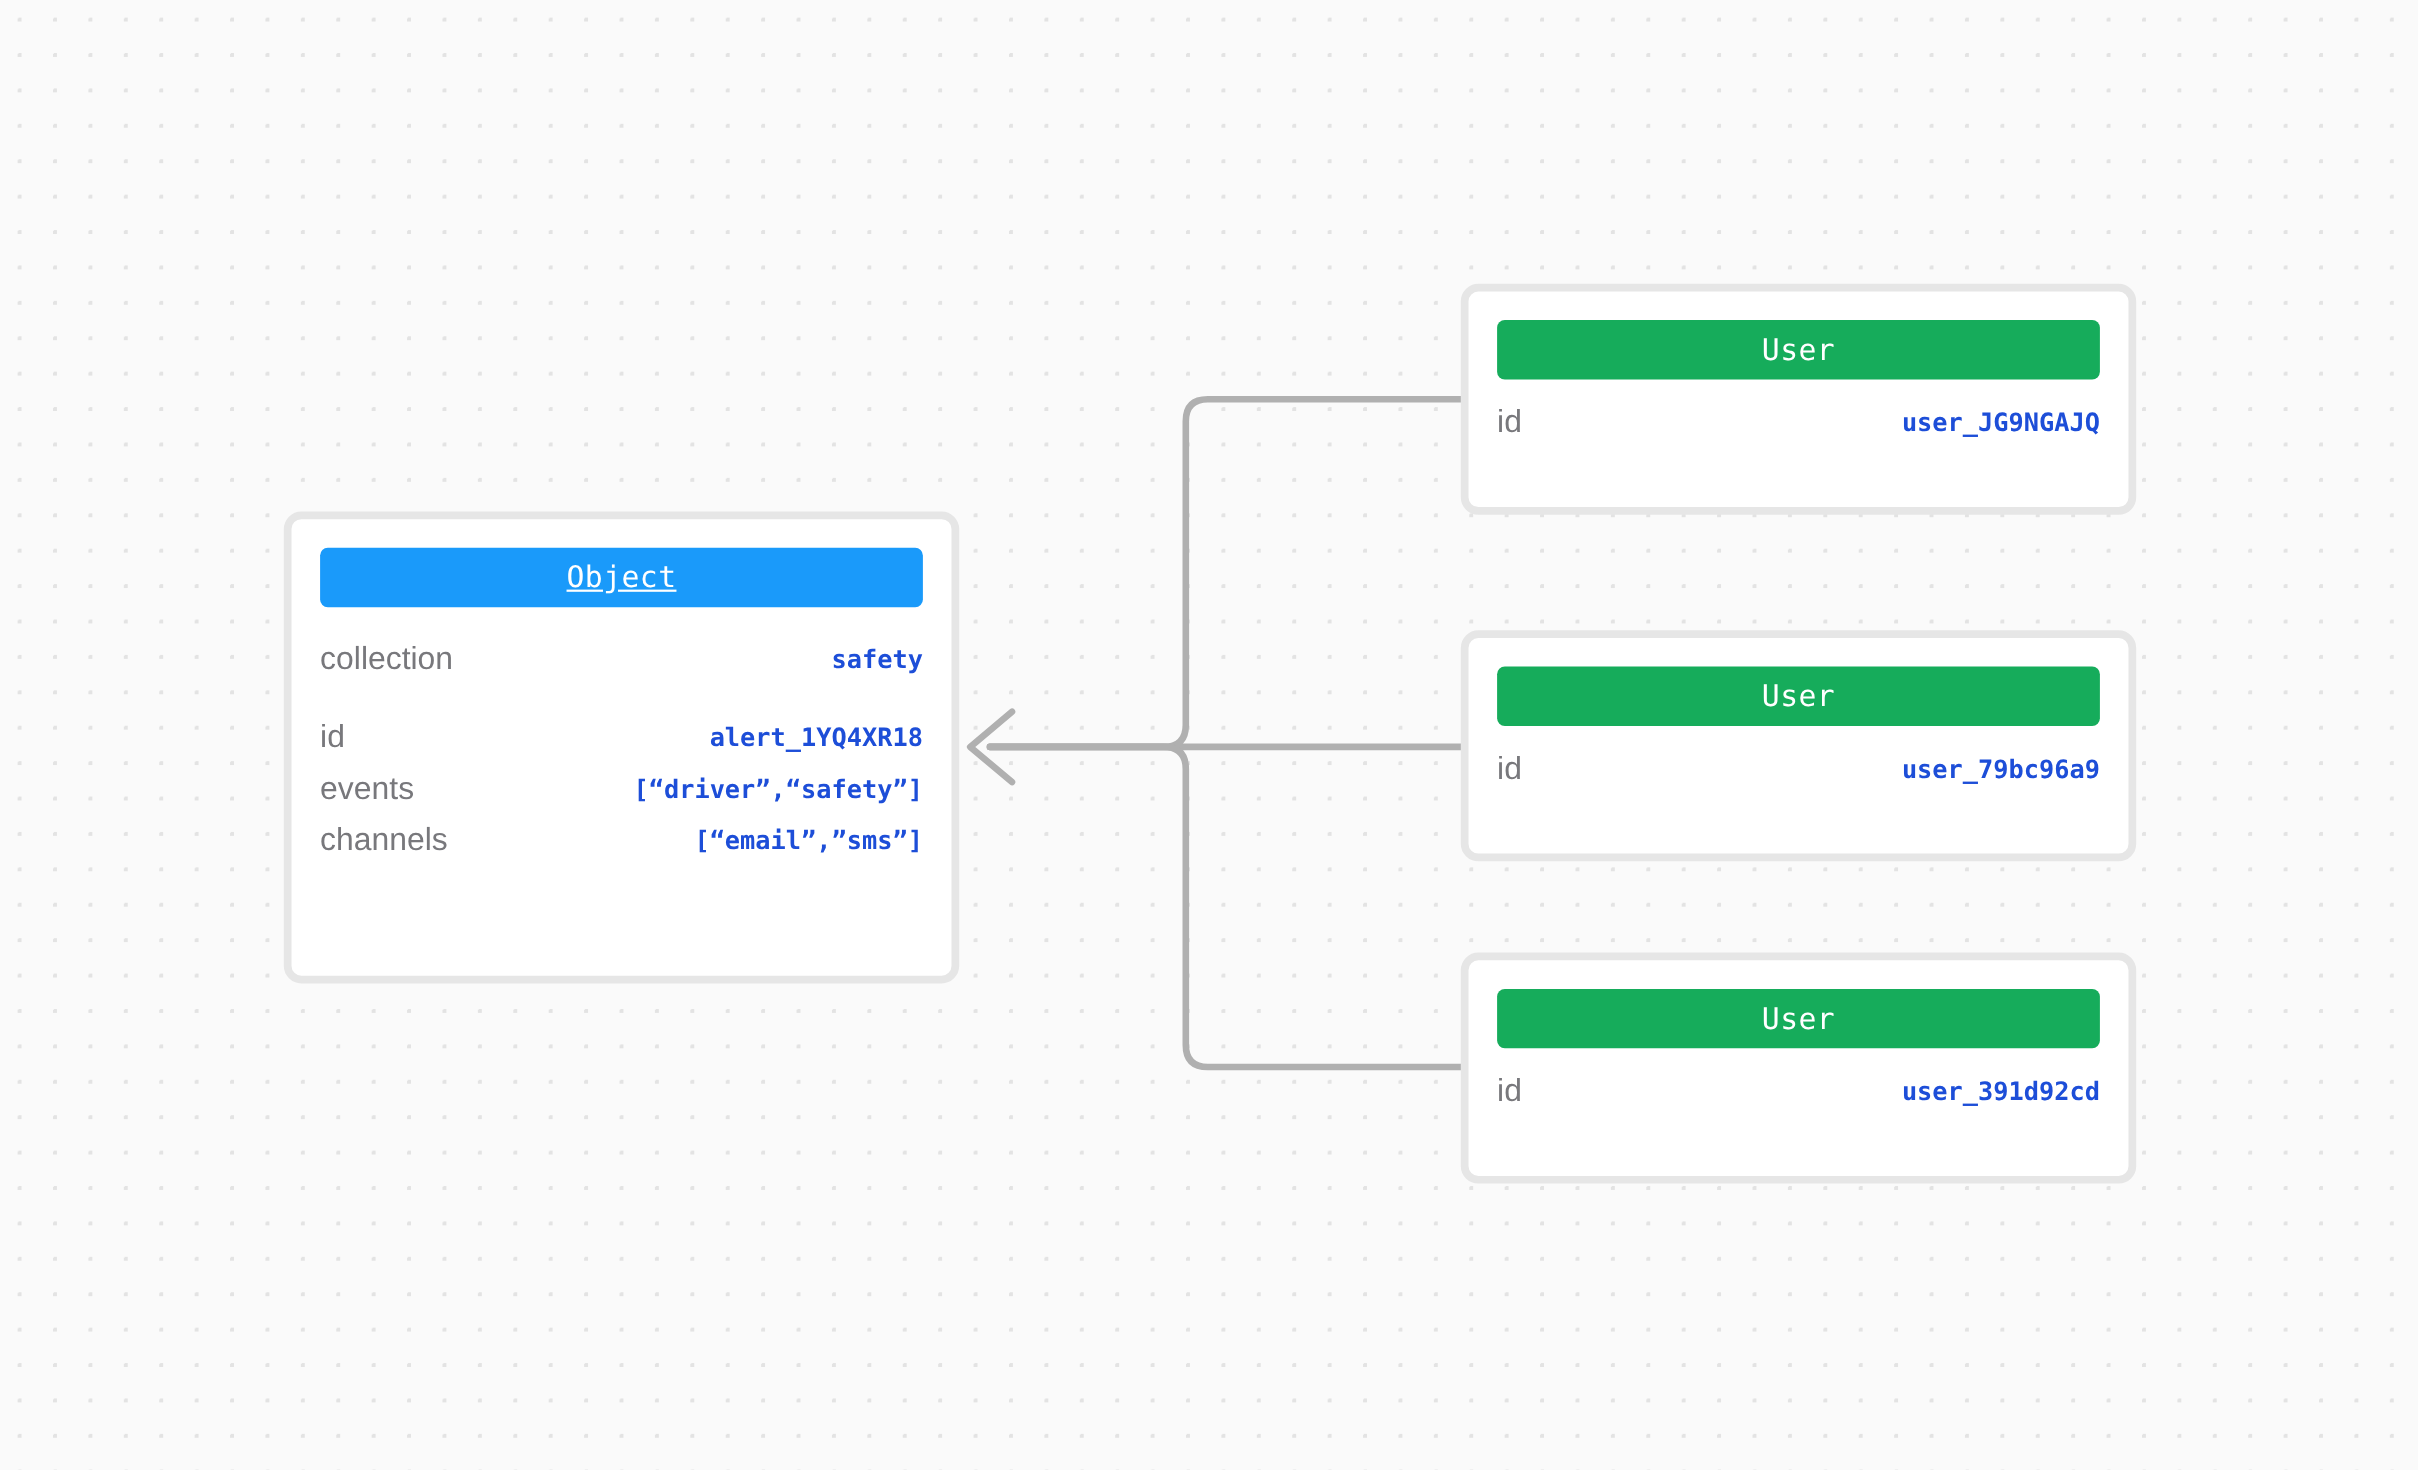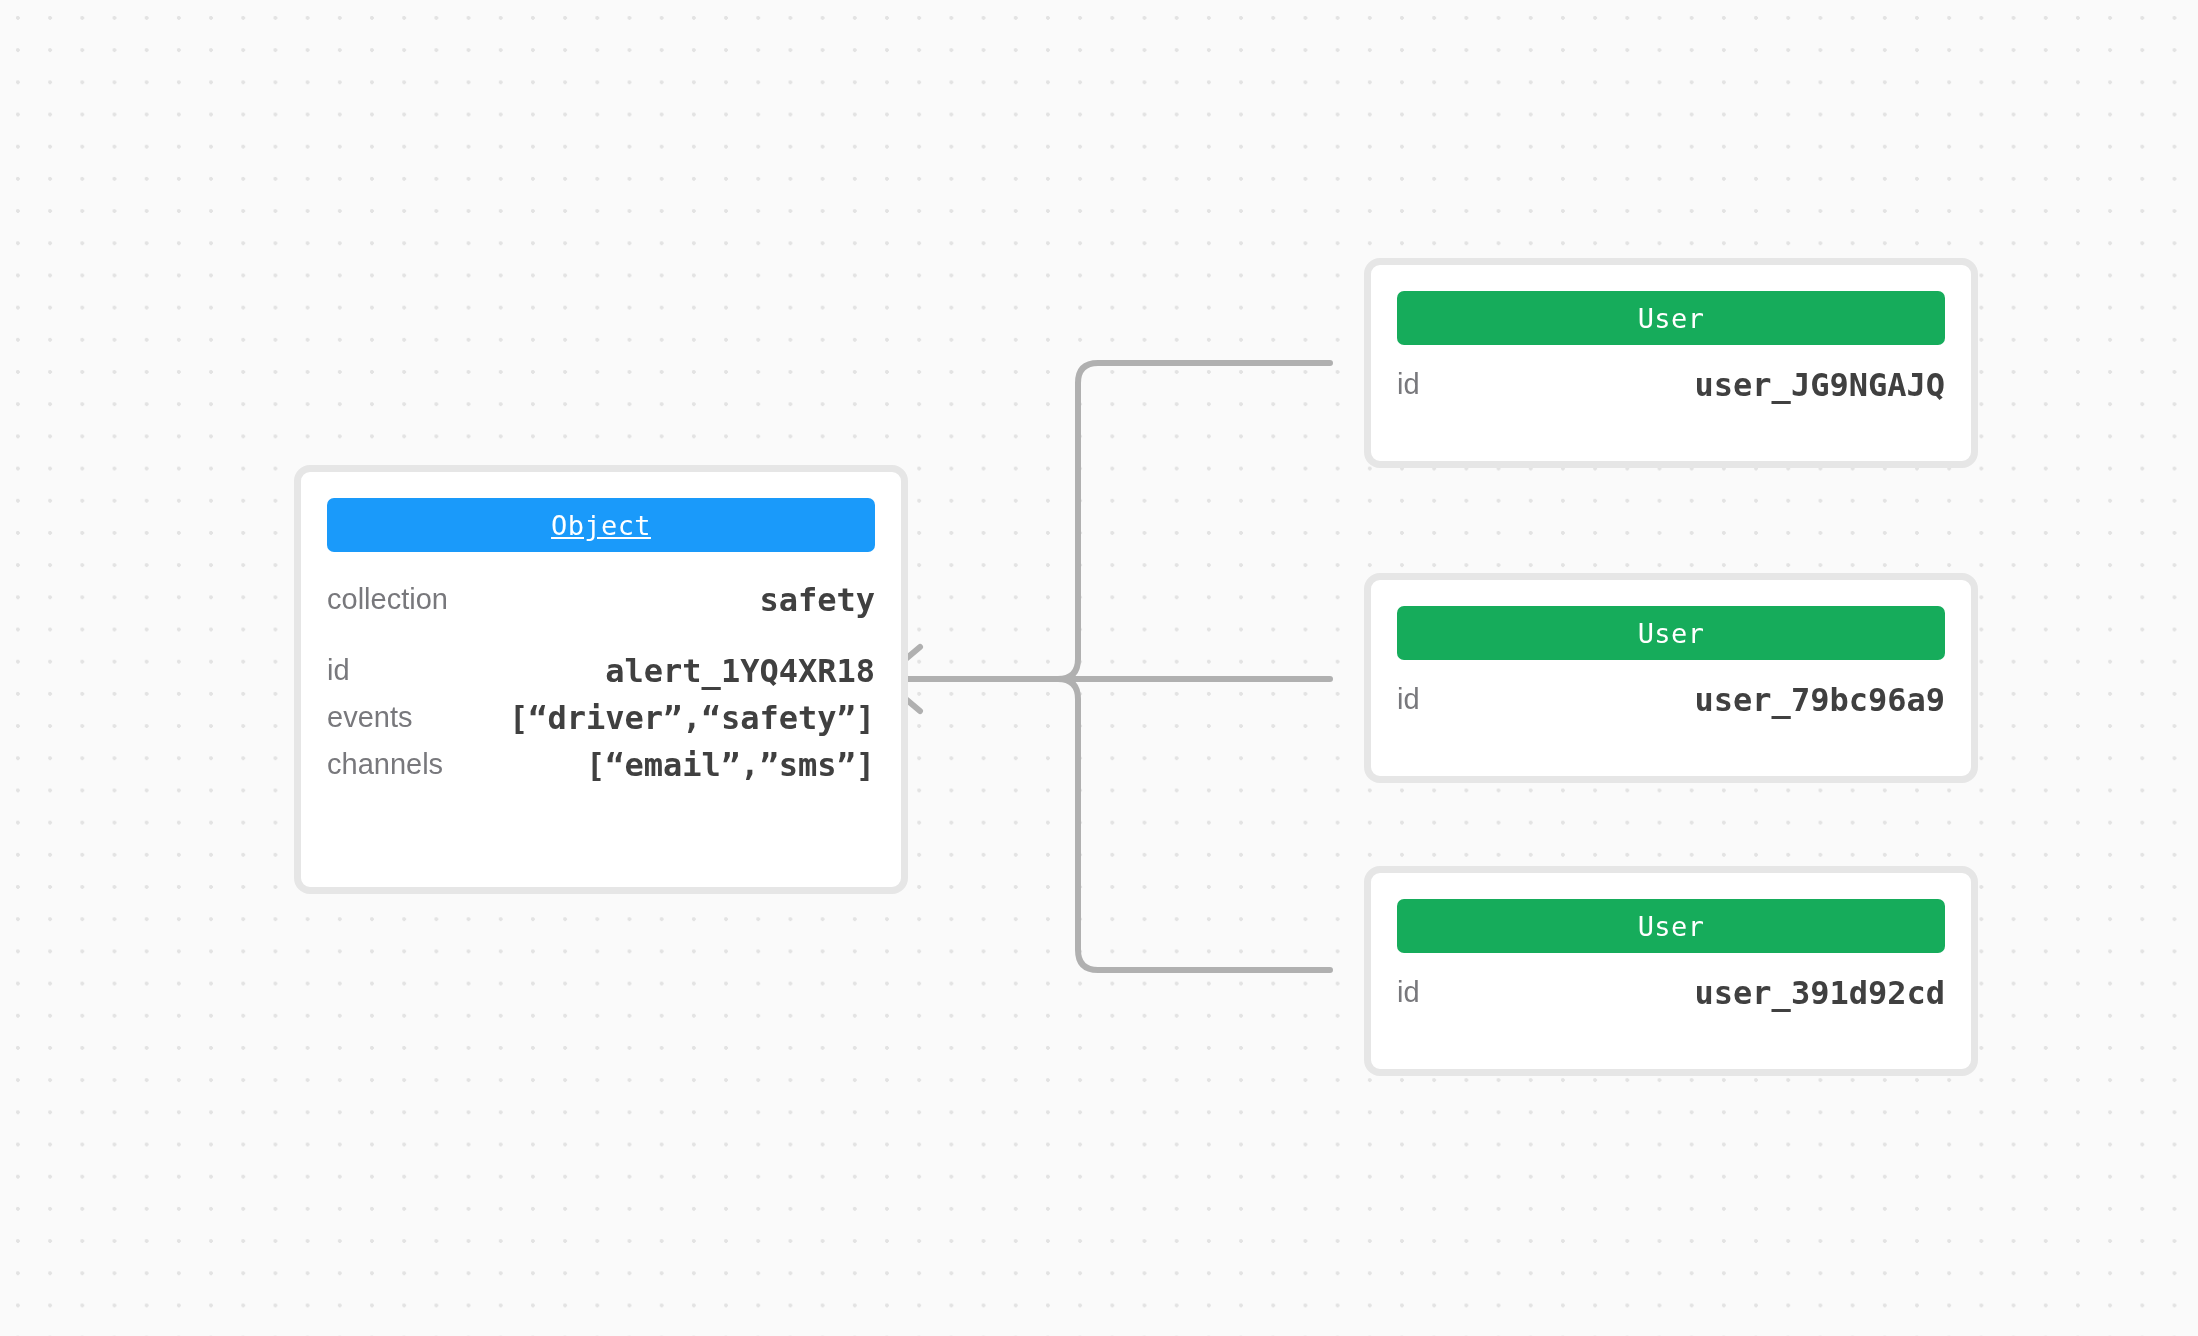--- a/index.html
+++ b/index.html
@@ -34,21 +34,20 @@
   }
 
   
   .node {
     position: absolute;
     box-sizing: border-box;
     background: #ffffff;
     border: 7px solid #e6e6e6;
     border-radius: 16px;
     padding: 0;
-    margin-left: 36px;
   }
   .node-header {
     box-sizing: border-box;
     margin: 26px 26px 0 26px;
     height: 54px;
     border-radius: 7px;
     display: flex;
     align-items: center;
     justify-content: center;
     color: #ffffff;
@@ -72,23 +71,23 @@
     justify-content: space-between;
     height: 47px;
   }
   .field-key {
     color: #78787c;
     font-family: "Liberation Sans", sans-serif;
     font-size: 29px;
     white-space: nowrap;
   }
   .field-val {
-    color: #404040;
+    color: #1d4ed8;
     font-family: "DejaVu Sans Mono", "Liberation Mono", monospace;
-    font-size: 32px;
+    font-size: 23px;
     font-weight: 700;
     white-space: pre;
     text-align: right;
   }
 
   
   #node-object {
     left: 258px;
     top: 465px;
     width: 614px;

